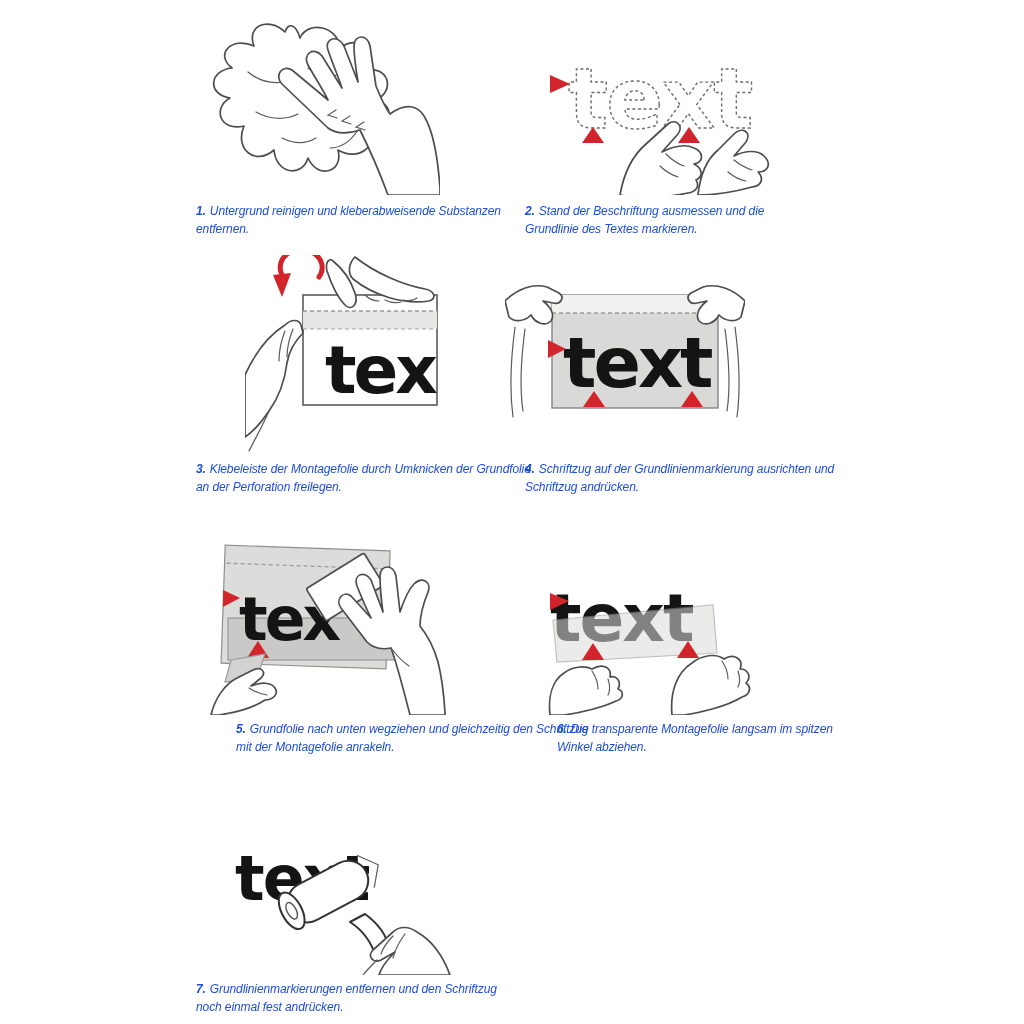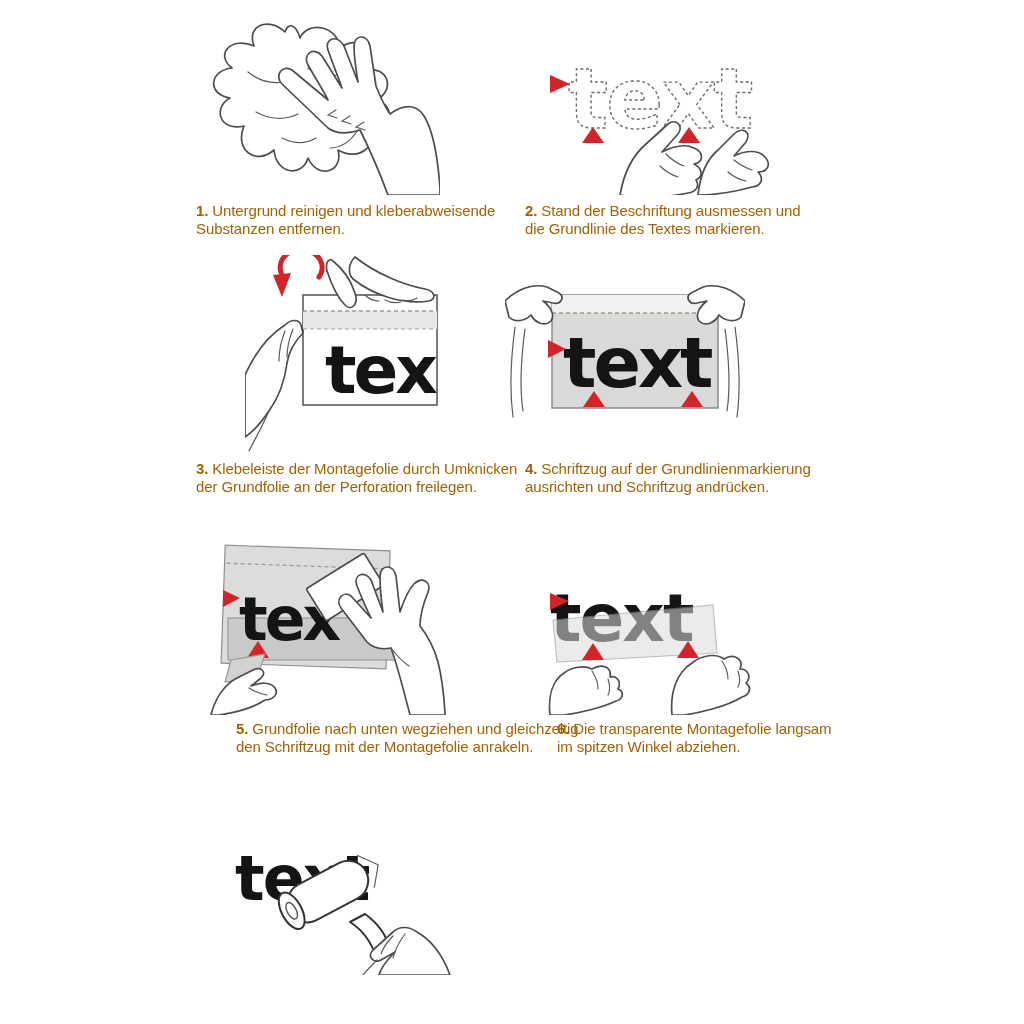--- a/index.html
+++ b/index.html
@@ -1,19 +1,19 @@
 <!DOCTYPE html>
 <html style="--accent-red: #d2252b; --film-gray: #dcdcda; --backing-gray: #c9c9c7; --line-gray: #4d4d4d; --ink-black: #141414; --caption-color: #2d2d2d; --background: #ffffff;"><head>
 <meta charset="utf-8">
 <style>
   html,body{margin:0;padding:0;background:#ffffff;}
   .canvas{position:relative;width:1024px;height:1016px;background:#ffffff;overflow:hidden;
           font-family:"Liberation Sans",sans-serif;}
   .illus{position:absolute;}
-  .caption{position:absolute;font-size:15px;line-height:18px;color:#a16207;letter-spacing:-0.1px;}
+  .caption{position:absolute;font-size:12px;line-height:18px;color:#1d4ed8;letter-spacing:-0.1px;font-style:italic;}
   .caption b{font-weight:bold;margin-right:4px;}
   .c1{left:196px;top:202px;width:318px;}
   .c2{left:525px;top:202px;width:288px;}
   .c3{left:196px;top:460px;width:338px;}
   .c4{left:525px;top:460px;width:312px;}
   .c5{left:196px;top:720px;width:364px;margin-left:40px;}
   .c6{left:525px;top:720px;width:292px;margin-left:32px;}
   .c7{left:196px;top:980px;width:322px;}
 
   .ln{fill:#ffffff;stroke:#4d4d4d;stroke-width:1.7;stroke-linejoin:round;stroke-linecap:round;}
@@ -209,14 +209,17 @@
   </div>
   <div class="caption c4">
     <b>4.</b><span>Schriftzug auf der Grundlinienmarkierung ausrichten und Schriftzug andrücken.</span>
   </div>
   <div class="caption c5">
     <b>5.</b><span>Grundfolie nach unten wegziehen und gleichzeitig den Schriftzug mit der Montagefolie anrakeln.</span>
   </div>
   <div class="caption c6">
     <b>6.</b><span>Die transparente Montagefolie langsam im spitzen Winkel abziehen.</span>
   </div>
+  <div class="caption c7">
+    <b>7.</b><span>Grundlinienmarkierungen entfernen und den Schriftzug noch einmal fest andrücken.</span>
+  </div>
 
 </div>
 
 </body></html>

